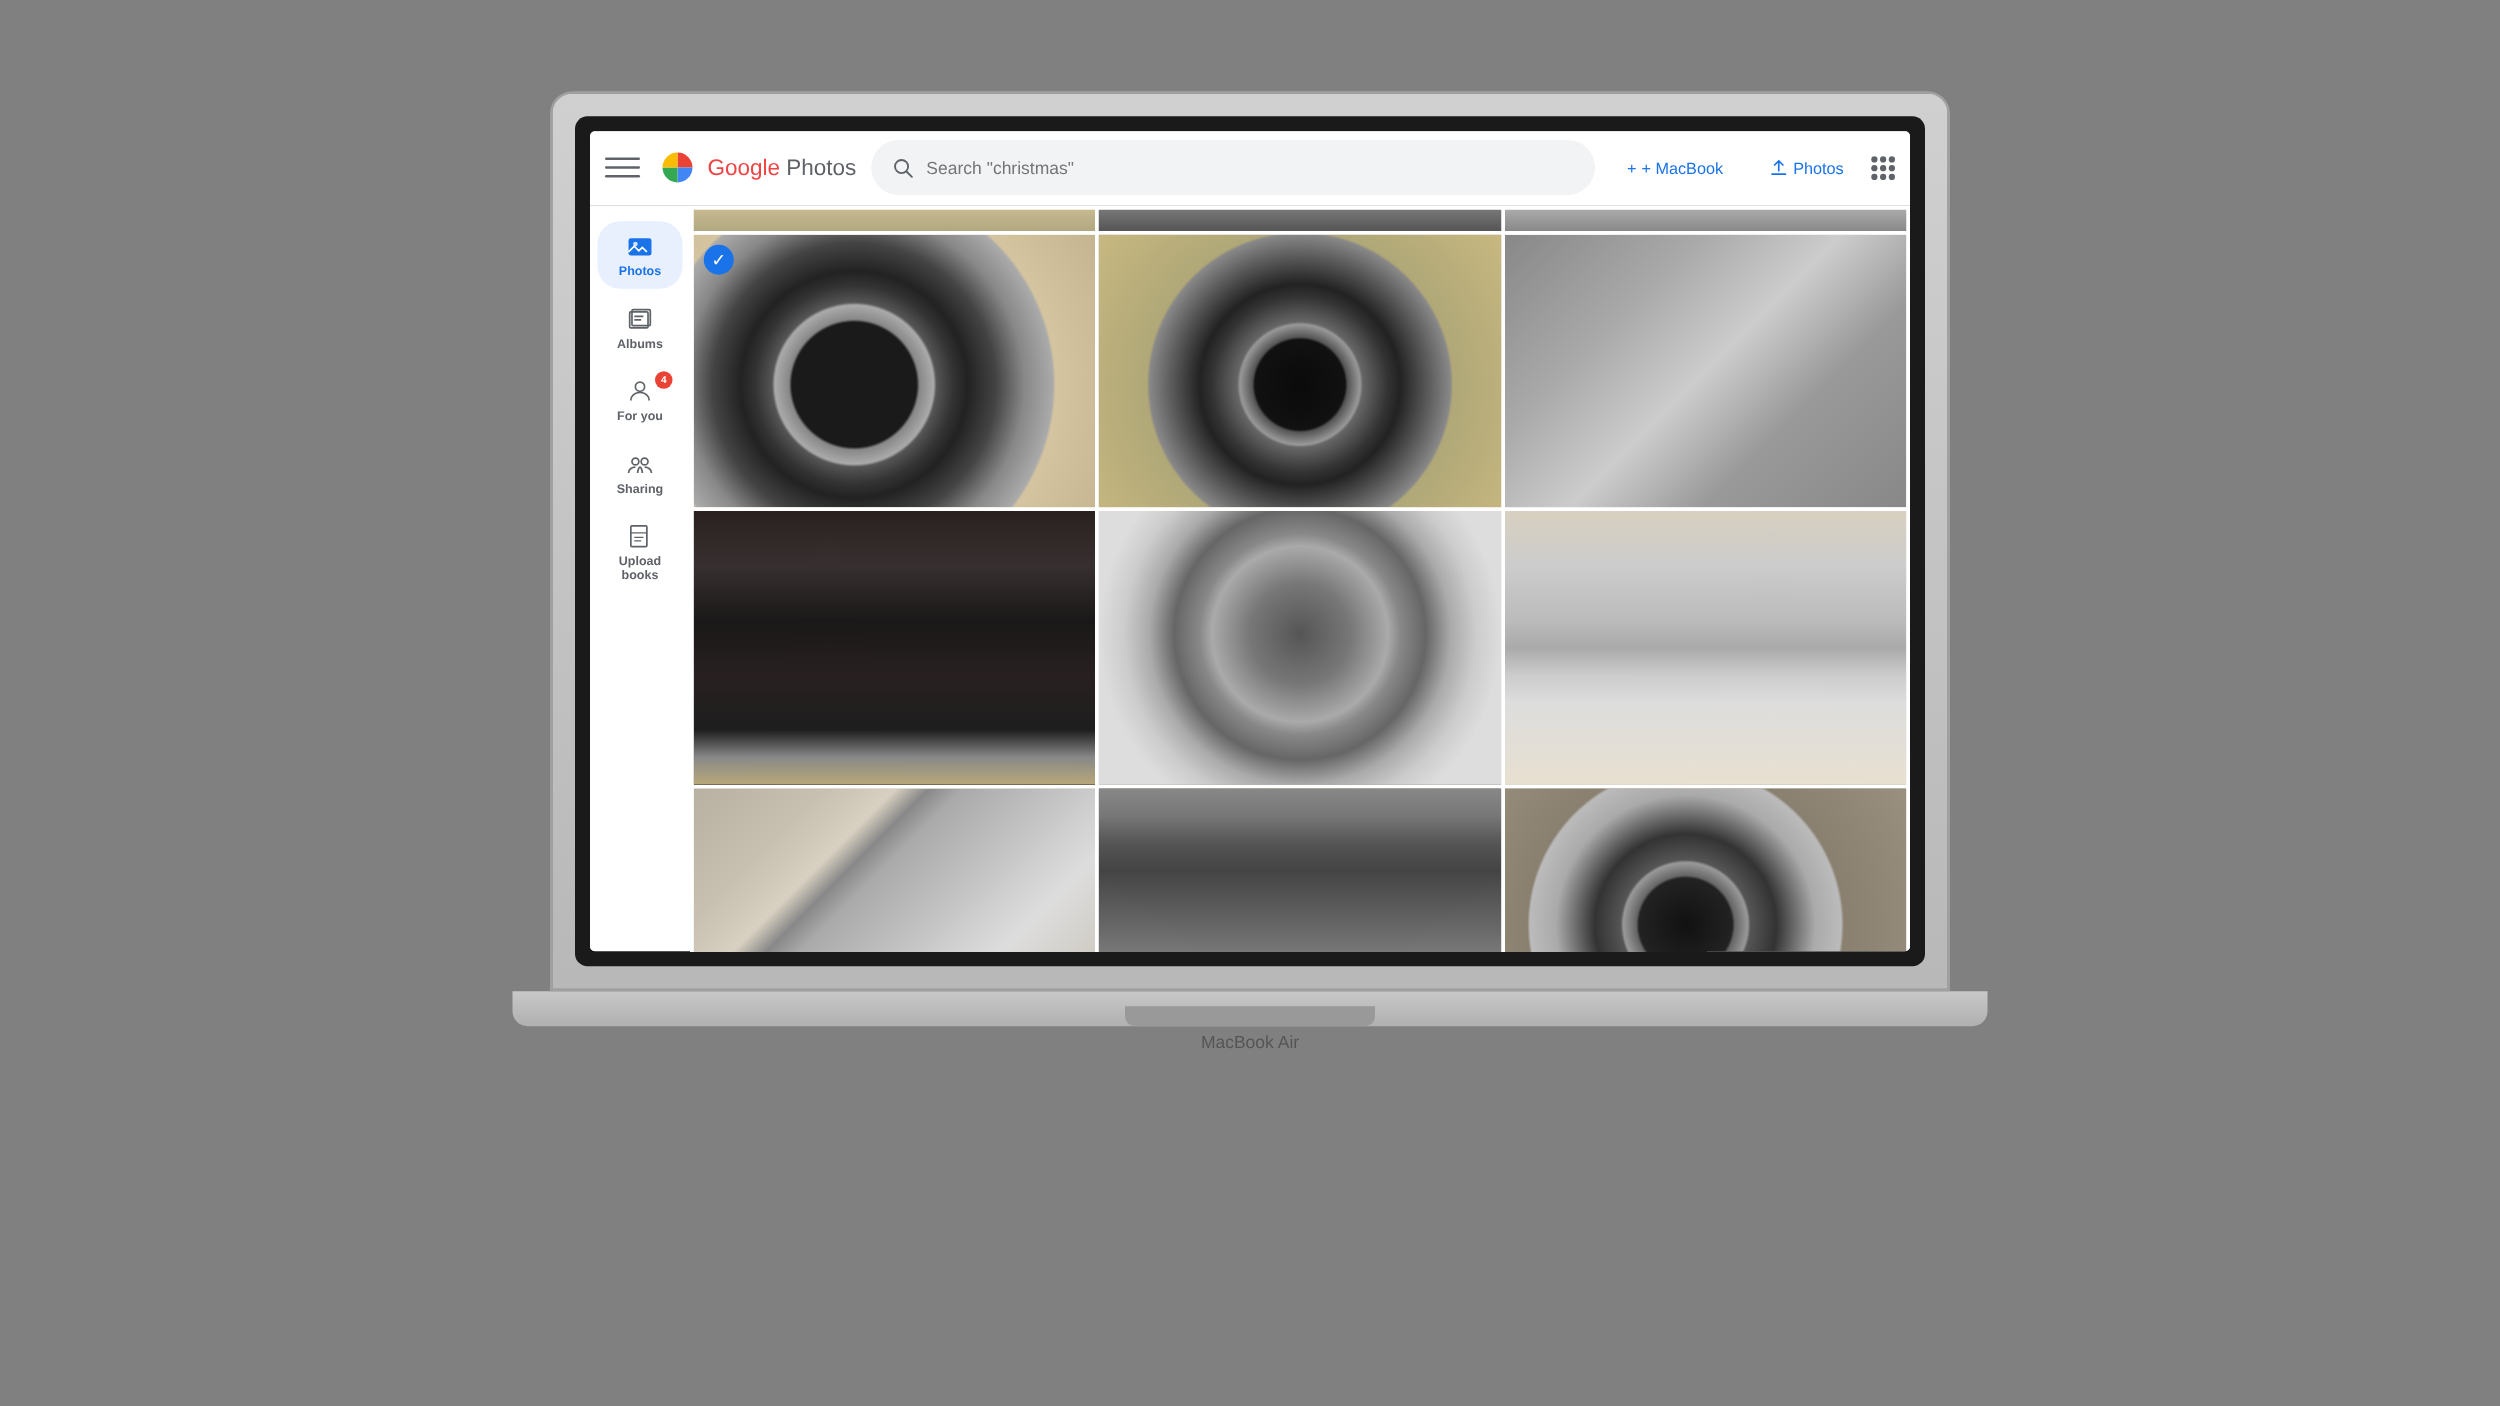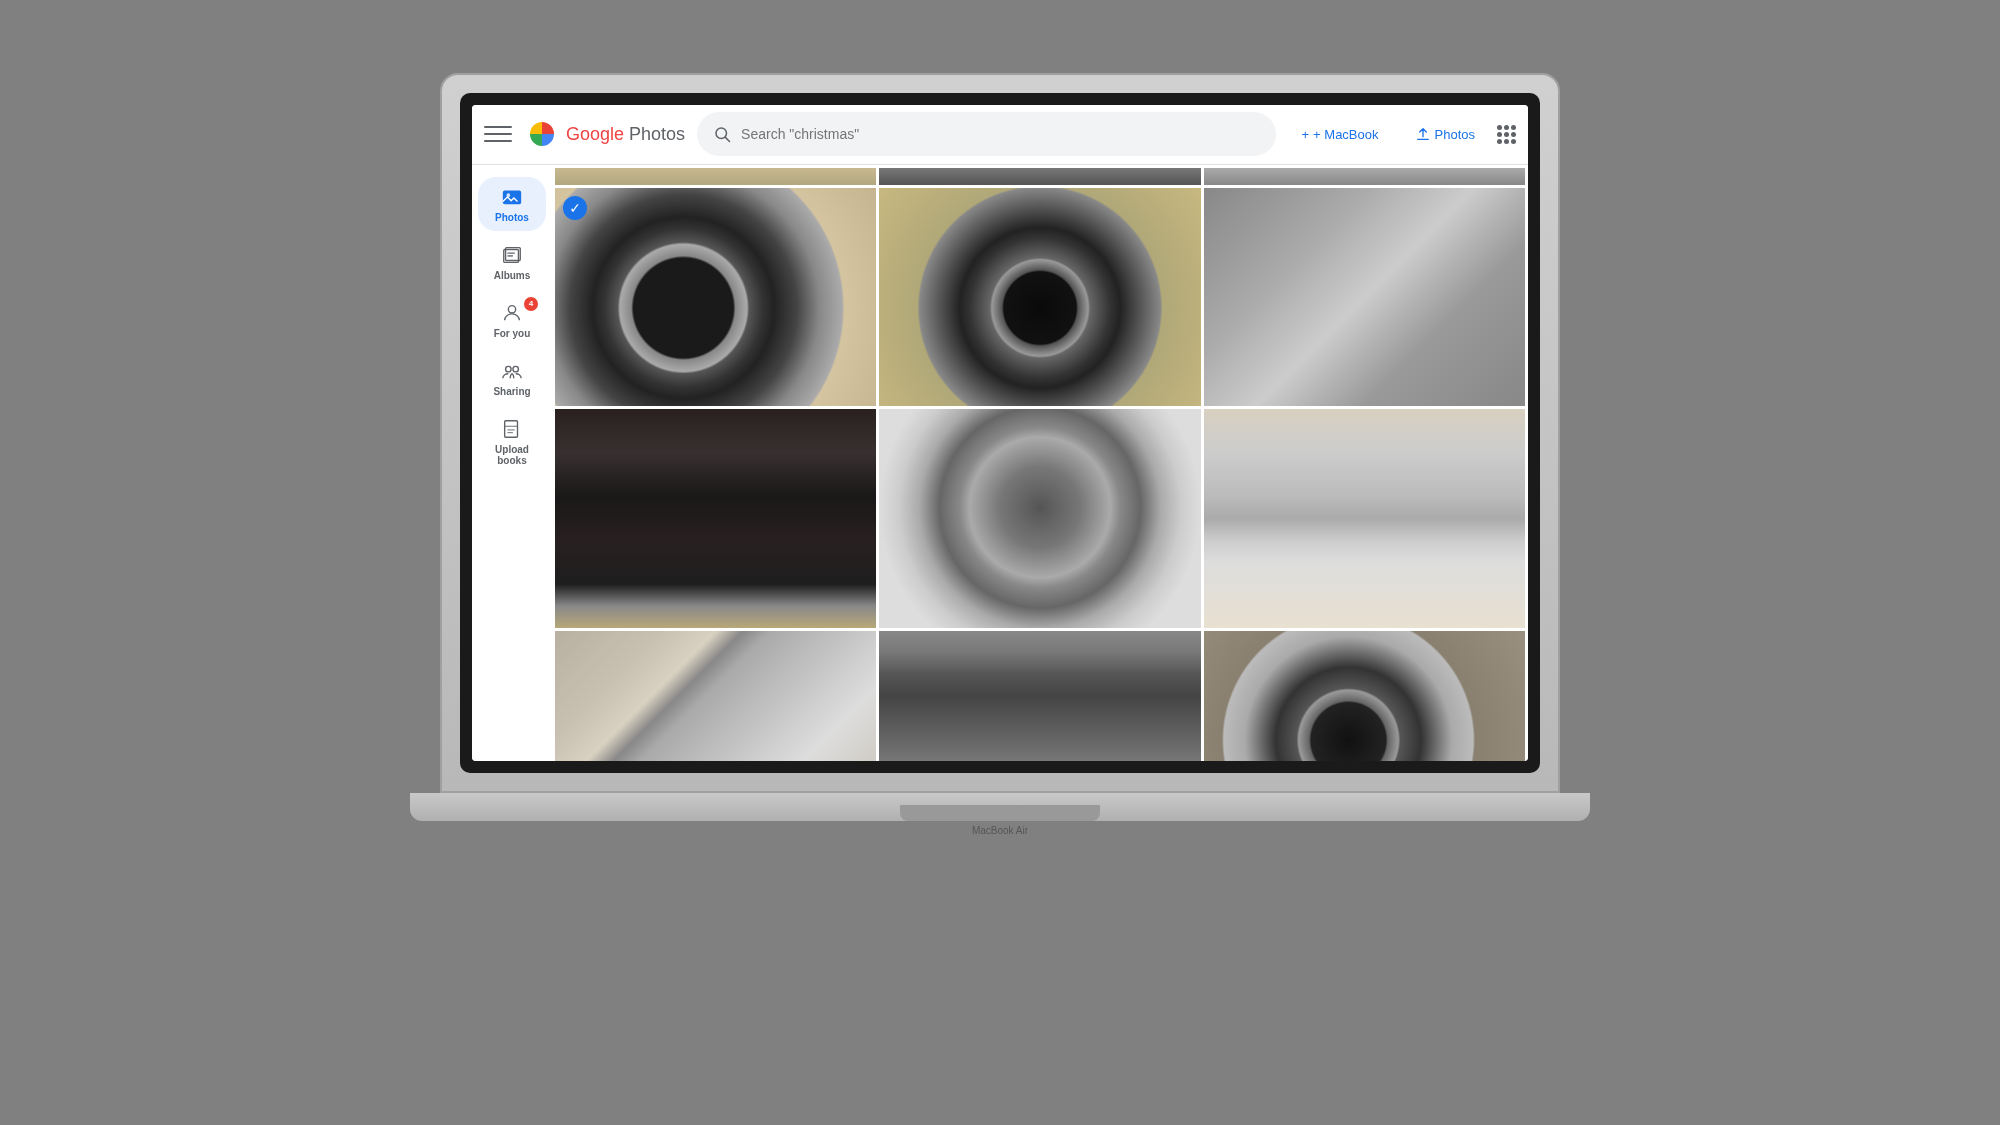--- a/index.html
+++ b/index.html
@@ -66,21 +66,21 @@
     }
 
     .macbook-notch {
       width: 200px;
       height: 16px;
       background: #999;
       border-radius: 0 0 8px 8px;
     }
 
     .macbook-label {
-      font-size: 10px;
+      font-size: 14px;
       color: #555;
       text-align: center;
       margin-top: 4px;
     }
 
     
     .gp-header {
       height: 60px;
       display: flex;
       align-items: center;

